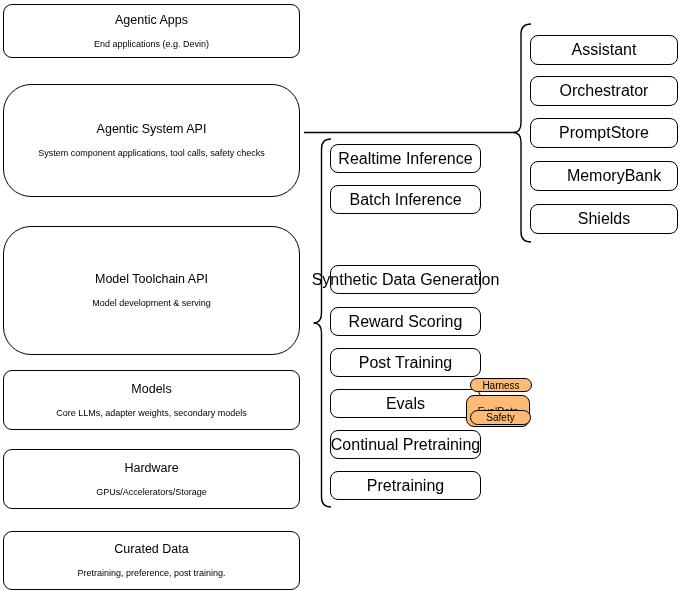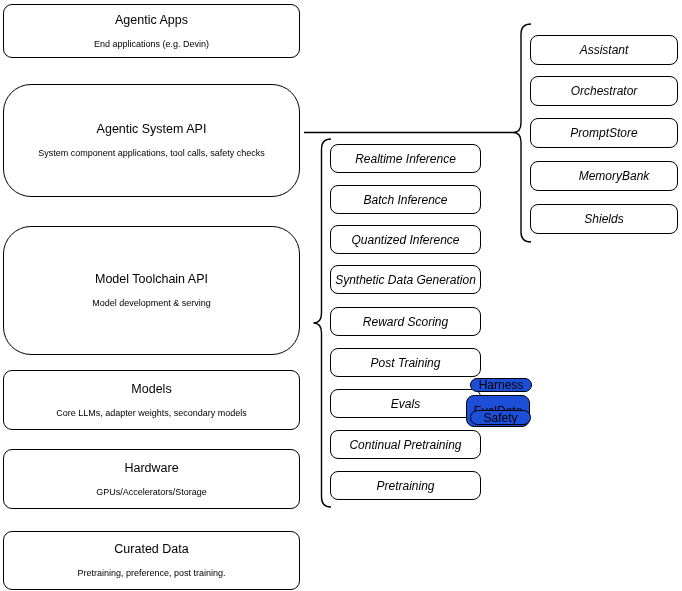--- a/index.html
+++ b/index.html
@@ -53,37 +53,36 @@
   .node {
     position: absolute;
     box-sizing: border-box;
     border: 1.4px solid #000000;
     background: #ffffff;
     border-radius: 8px;
     display: flex;
     align-items: center;
     justify-content: center;
     text-align: center;
-    font-size: 12px;
+    font-size: 16px;
     white-space: nowrap;
-    font-style: italic;
   }
   .mid-node  { left: 330px; width: 151px; height: 29px; }
   .right-node { left: 530px; width: 148px; height: 30px; }
   
   .tag {
     position: absolute;
     box-sizing: border-box;
     border: 1.3px solid #000000;
-    background: #1d4ed8;
+    background: #fdba74;
     border-radius: 8px;
     display: flex;
     align-items: center;
     justify-content: center;
-    font-size: 12px;
+    font-size: 10px;
     white-space: nowrap;
     z-index: 5;
     text-align: right;
   }
 </style>
 </head>
 <body>
 
 <div class="canvas">
 
@@ -121,21 +120,20 @@
     <div class="subtitle">GPUs/Accelerators/Storage</div>
   </div>
 
   <div class="lbox" style="top:531px; height:59px;">
     <div class="title">Curated Data</div>
     <div class="subtitle">Pretraining, preference, post training.</div>
   </div>
 
   <div class="node mid-node" style="top:144px;">Realtime Inference</div>
   <div class="node mid-node" style="top:185px;">Batch Inference</div>
-  <div class="node mid-node" style="top:225px;">Quantized Inference</div>
   <div class="node mid-node" style="top:265px;">Synthetic Data Generation</div>
   <div class="node mid-node" style="top:307px;">Reward Scoring</div>
   <div class="node mid-node" style="top:348px;">Post Training</div>
   <div class="node mid-node" style="top:389px;">Evals</div>
   <div class="node mid-node" style="top:430px;">Continual Pretraining</div>
   <div class="node mid-node" style="top:471px;">Pretraining</div>
 
   <div class="tag" style="left:470px; top:378px; width:62px; height:14px;">Harness</div>
   <div class="tag" style="left:466px; top:395px; width:64px; height:32px;text-decoration:underline;">EvalData</div>
   <div class="tag" style="left:470px; top:410px; width:61px; height:15px;">Safety</div>

